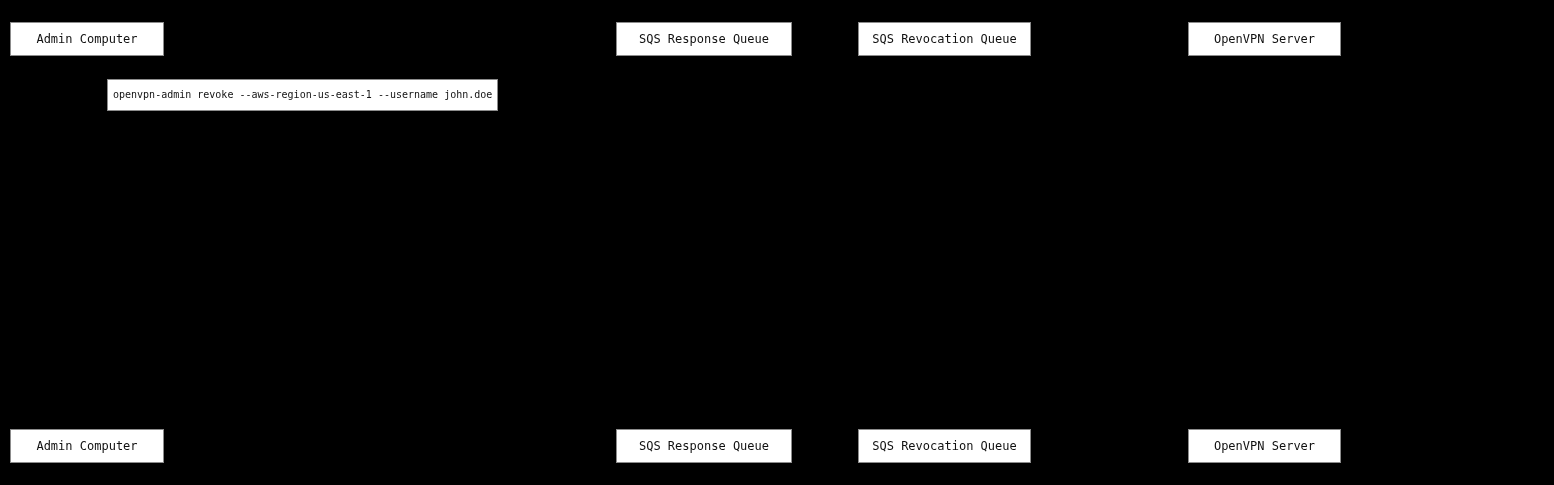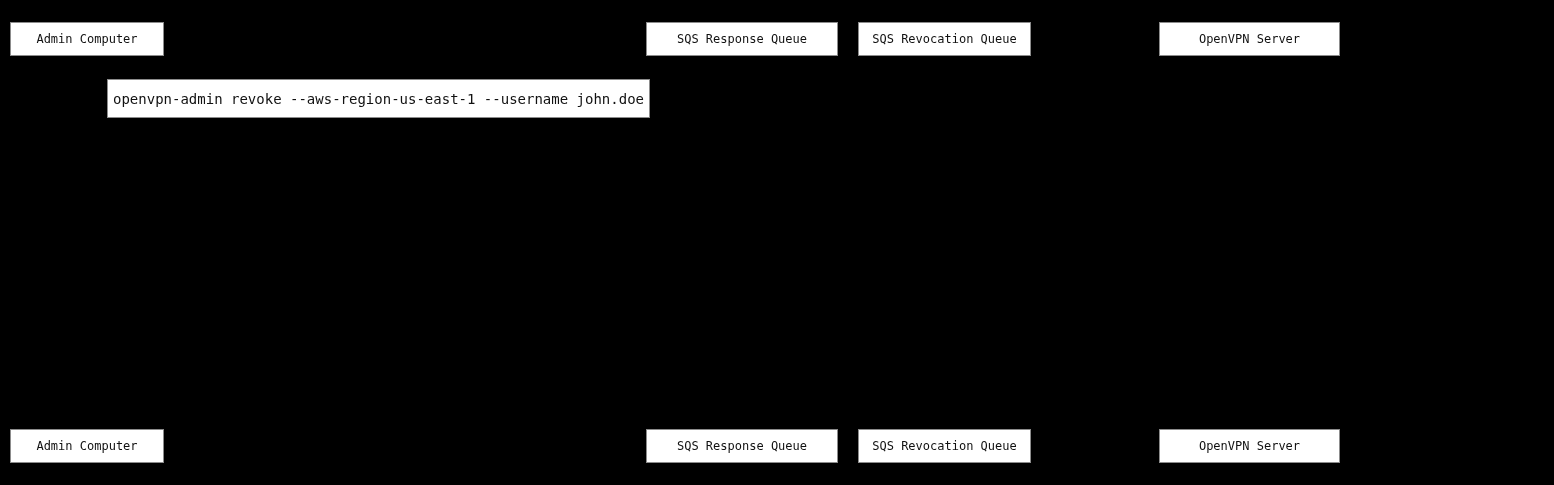--- a/index.html
+++ b/index.html
@@ -25,33 +25,33 @@
     font-size: 12px;
     line-height: 1;
     display: flex;
     align-items: center;
     justify-content: center;
     white-space: nowrap;
   }
   .row-top    { top: 22px; }
   .row-bottom { top: 429px; }
   .actor-admin      { left: 10px;   width: 154px; }
-  .actor-response   { left: 646px;  width: 192px; }
+  .actor-response   { left: 616px;  width: 176px; }
   .actor-revocation { left: 858px;  width: 173px; }
-  .actor-openvpn    { left: 1159px; width: 181px; }
+  .actor-openvpn    { left: 1188px; width: 153px; }
   .note {
     position: absolute;
     left: 107px;
     top: 79px;
-    height: 39px;
+    height: 32px;
     box-sizing: border-box;
     background: var(--box-fill, #ffffff);
     border: 1px solid var(--box-border, #8c8c8c);
     color: var(--text, #111111);
-    font-size: 14px;
+    font-size: 10px;
     line-height: 1;
     display: inline-flex;
     align-items: center;
     padding: 0 5px;
     white-space: nowrap;
   }
   
   .lifeline {
     position: absolute;
     top: 56px;

